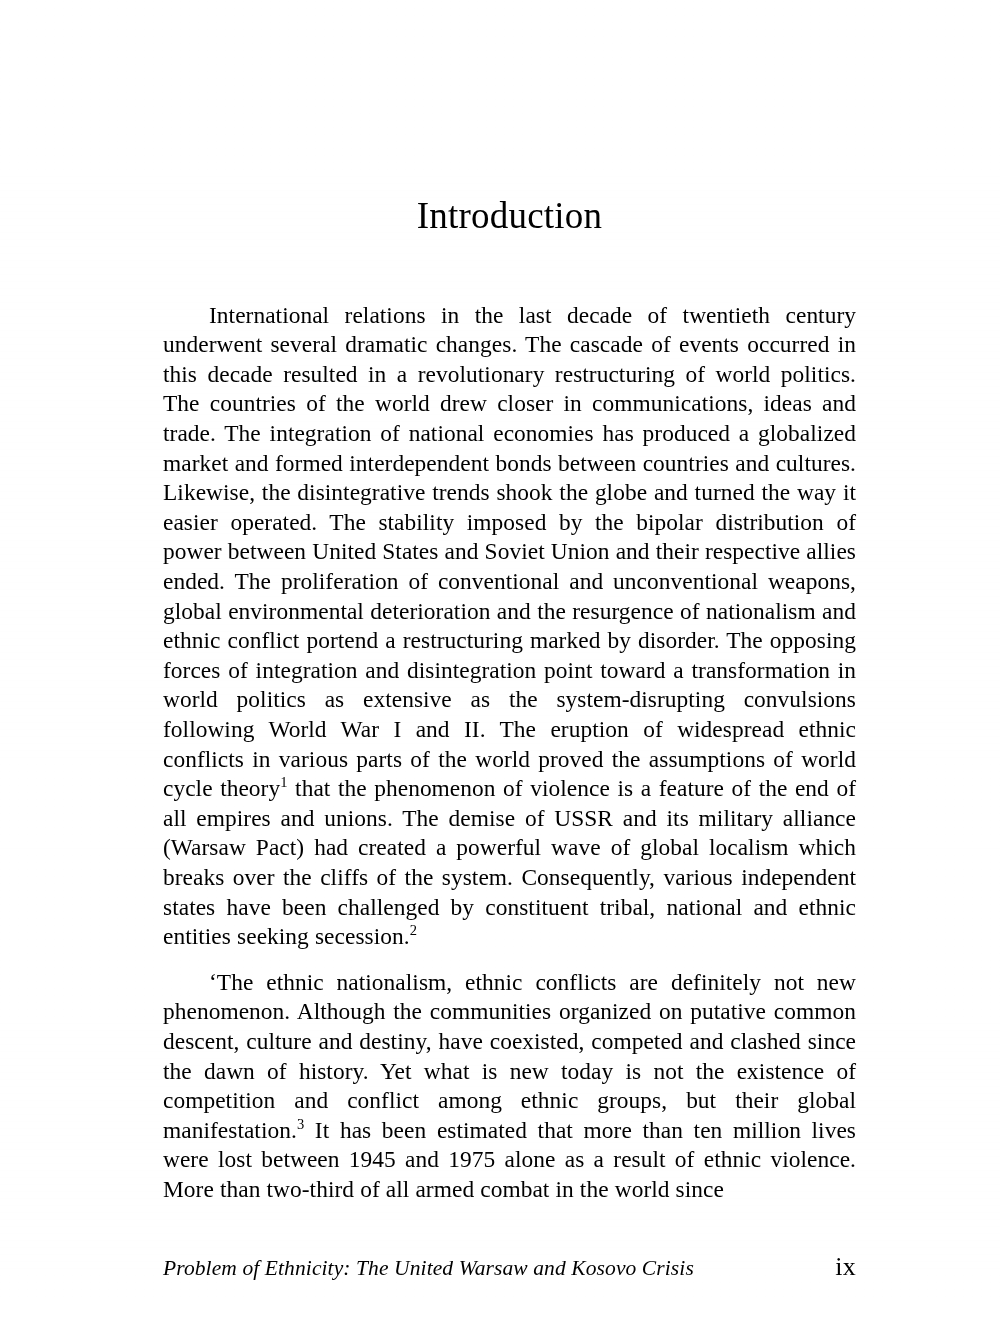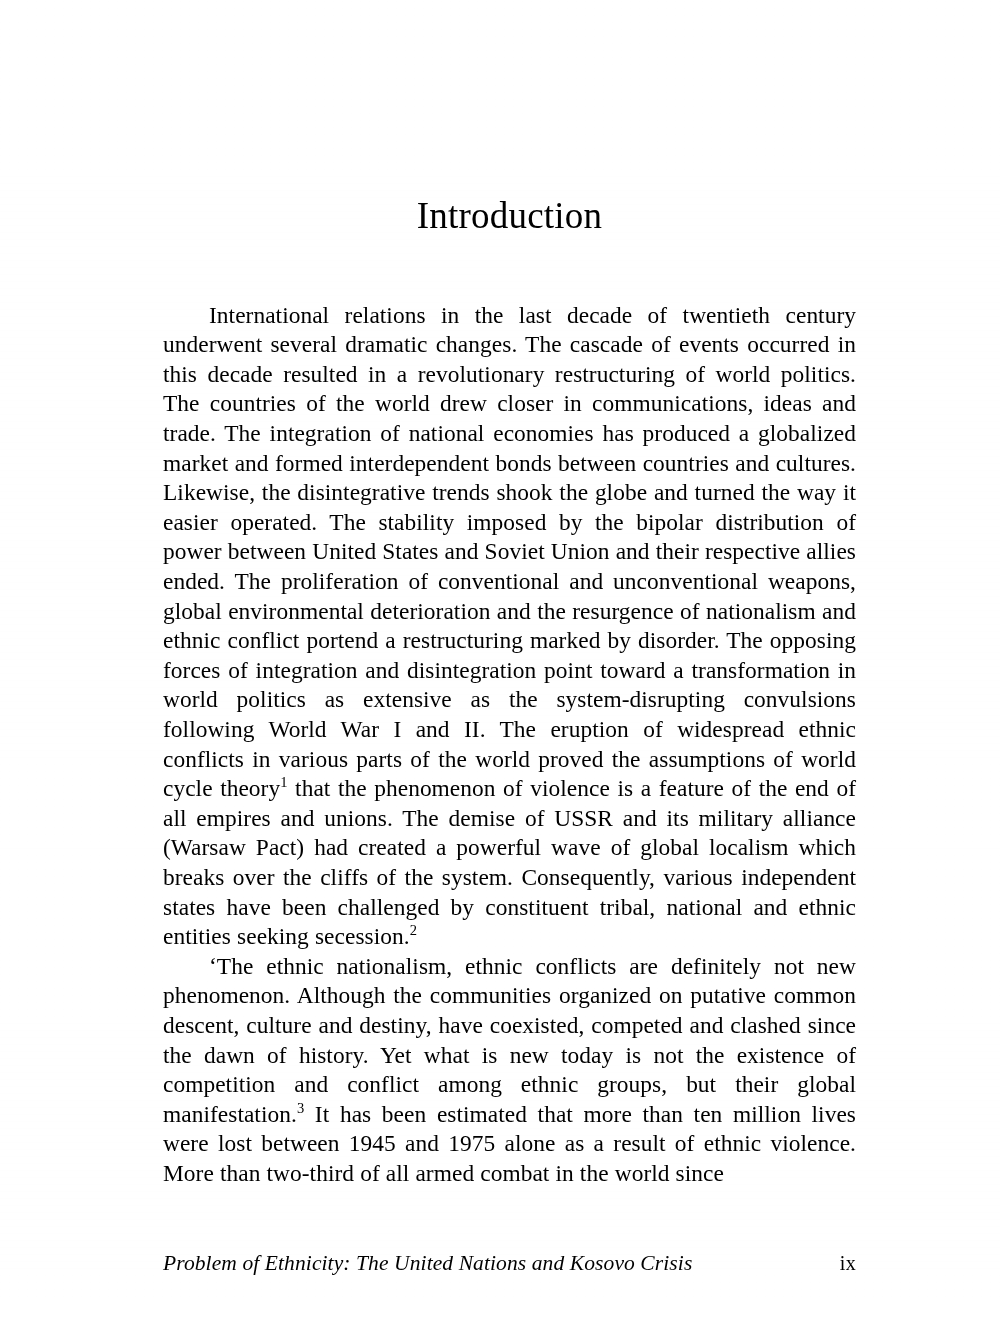--- a/index.html
+++ b/index.html
@@ -62,21 +62,21 @@
     letter-spacing: 0.05px;
     word-spacing: 0.2px;
   }
 
   .para-first {
     margin-top: 64px;
     text-indent: 46px;
   }
 
   .para-second {
-    margin-top: 0px;
+    margin-top: 16px;
     text-indent: 46px;
   }
 
   sup {
     font-size: 0.62em;
     vertical-align: super;
     line-height: 0;
   }
 
   .footer {
@@ -90,36 +90,36 @@
   }
 
   .footer-title {
     font-style: italic;
     font-size: 21.5px;
     letter-spacing: 0.1px;
     white-space: nowrap;
   }
 
   .footer-page {
-    font-size: 20px;
+    font-size: 26px;
     letter-spacing: 0.3px;
     margin-top: 20px;
   }
 </style>
 </head>
 <body>
 
 <div class="page">
   <div class="scan-noise"></div>
 
   <div class="content">
     <h1 class="chapter-title">Introduction</h1>
 
     <p class="body-text para-first">International relations in the last decade of twentieth century underwent several dramatic changes. The cascade of events occurred in this decade resulted in a revolutionary restructuring of world politics. The countries of the world drew closer in communications, ideas and trade. The integration of national economies has produced a globalized market and formed interdependent bonds between countries and cultures. Likewise, the disintegrative trends shook the globe and turned the way it easier operated. The stability imposed by the bipolar distribution of power between United States and Soviet Union and their respective allies ended. The proliferation of conventional and unconventional weapons, global environmental deterioration and the resurgence of nationalism and ethnic conflict portend a restructuring marked by disorder. The opposing forces of integration and disintegration point toward a transformation in world politics as extensive as the system-disrupting convulsions following World War I and II. The eruption of widespread ethnic conflicts in various parts of the world proved the assumptions of world cycle theory<sup>1</sup> that the phenomenon of violence is a feature of the end of all empires and unions. The demise of USSR and its military alliance (Warsaw Pact) had created a powerful wave of global localism which breaks over the cliffs of the system. Consequently, various independent states have been challenged by constituent tribal, national and ethnic entities seeking secession.<sup>2</sup></p>
 
     <p class="body-text para-second">‘The ethnic nationalism, ethnic conflicts are definitely not new phenomenon. Although the communities organized on putative common descent, culture and destiny, have coexisted, competed and clashed since the dawn of history. Yet what is new today is not the existence of competition and conflict among ethnic groups, but their global manifestation.<sup>3</sup> It has been estimated that more than ten million lives were lost between 1945 and 1975 alone as a result of ethnic violence. More than two-third of all armed combat in the world since</p>
   </div>
 
   <div class="footer">
-    <span class="footer-title">Problem of Ethnicity: The United Nations and Kosovo Crisis</span>
+    <span class="footer-title">Problem of Ethnicity: The United Warsaw and Kosovo Crisis</span>
     <span class="footer-page">ix</span>
   </div>
 </div>
 
 </body></html>

